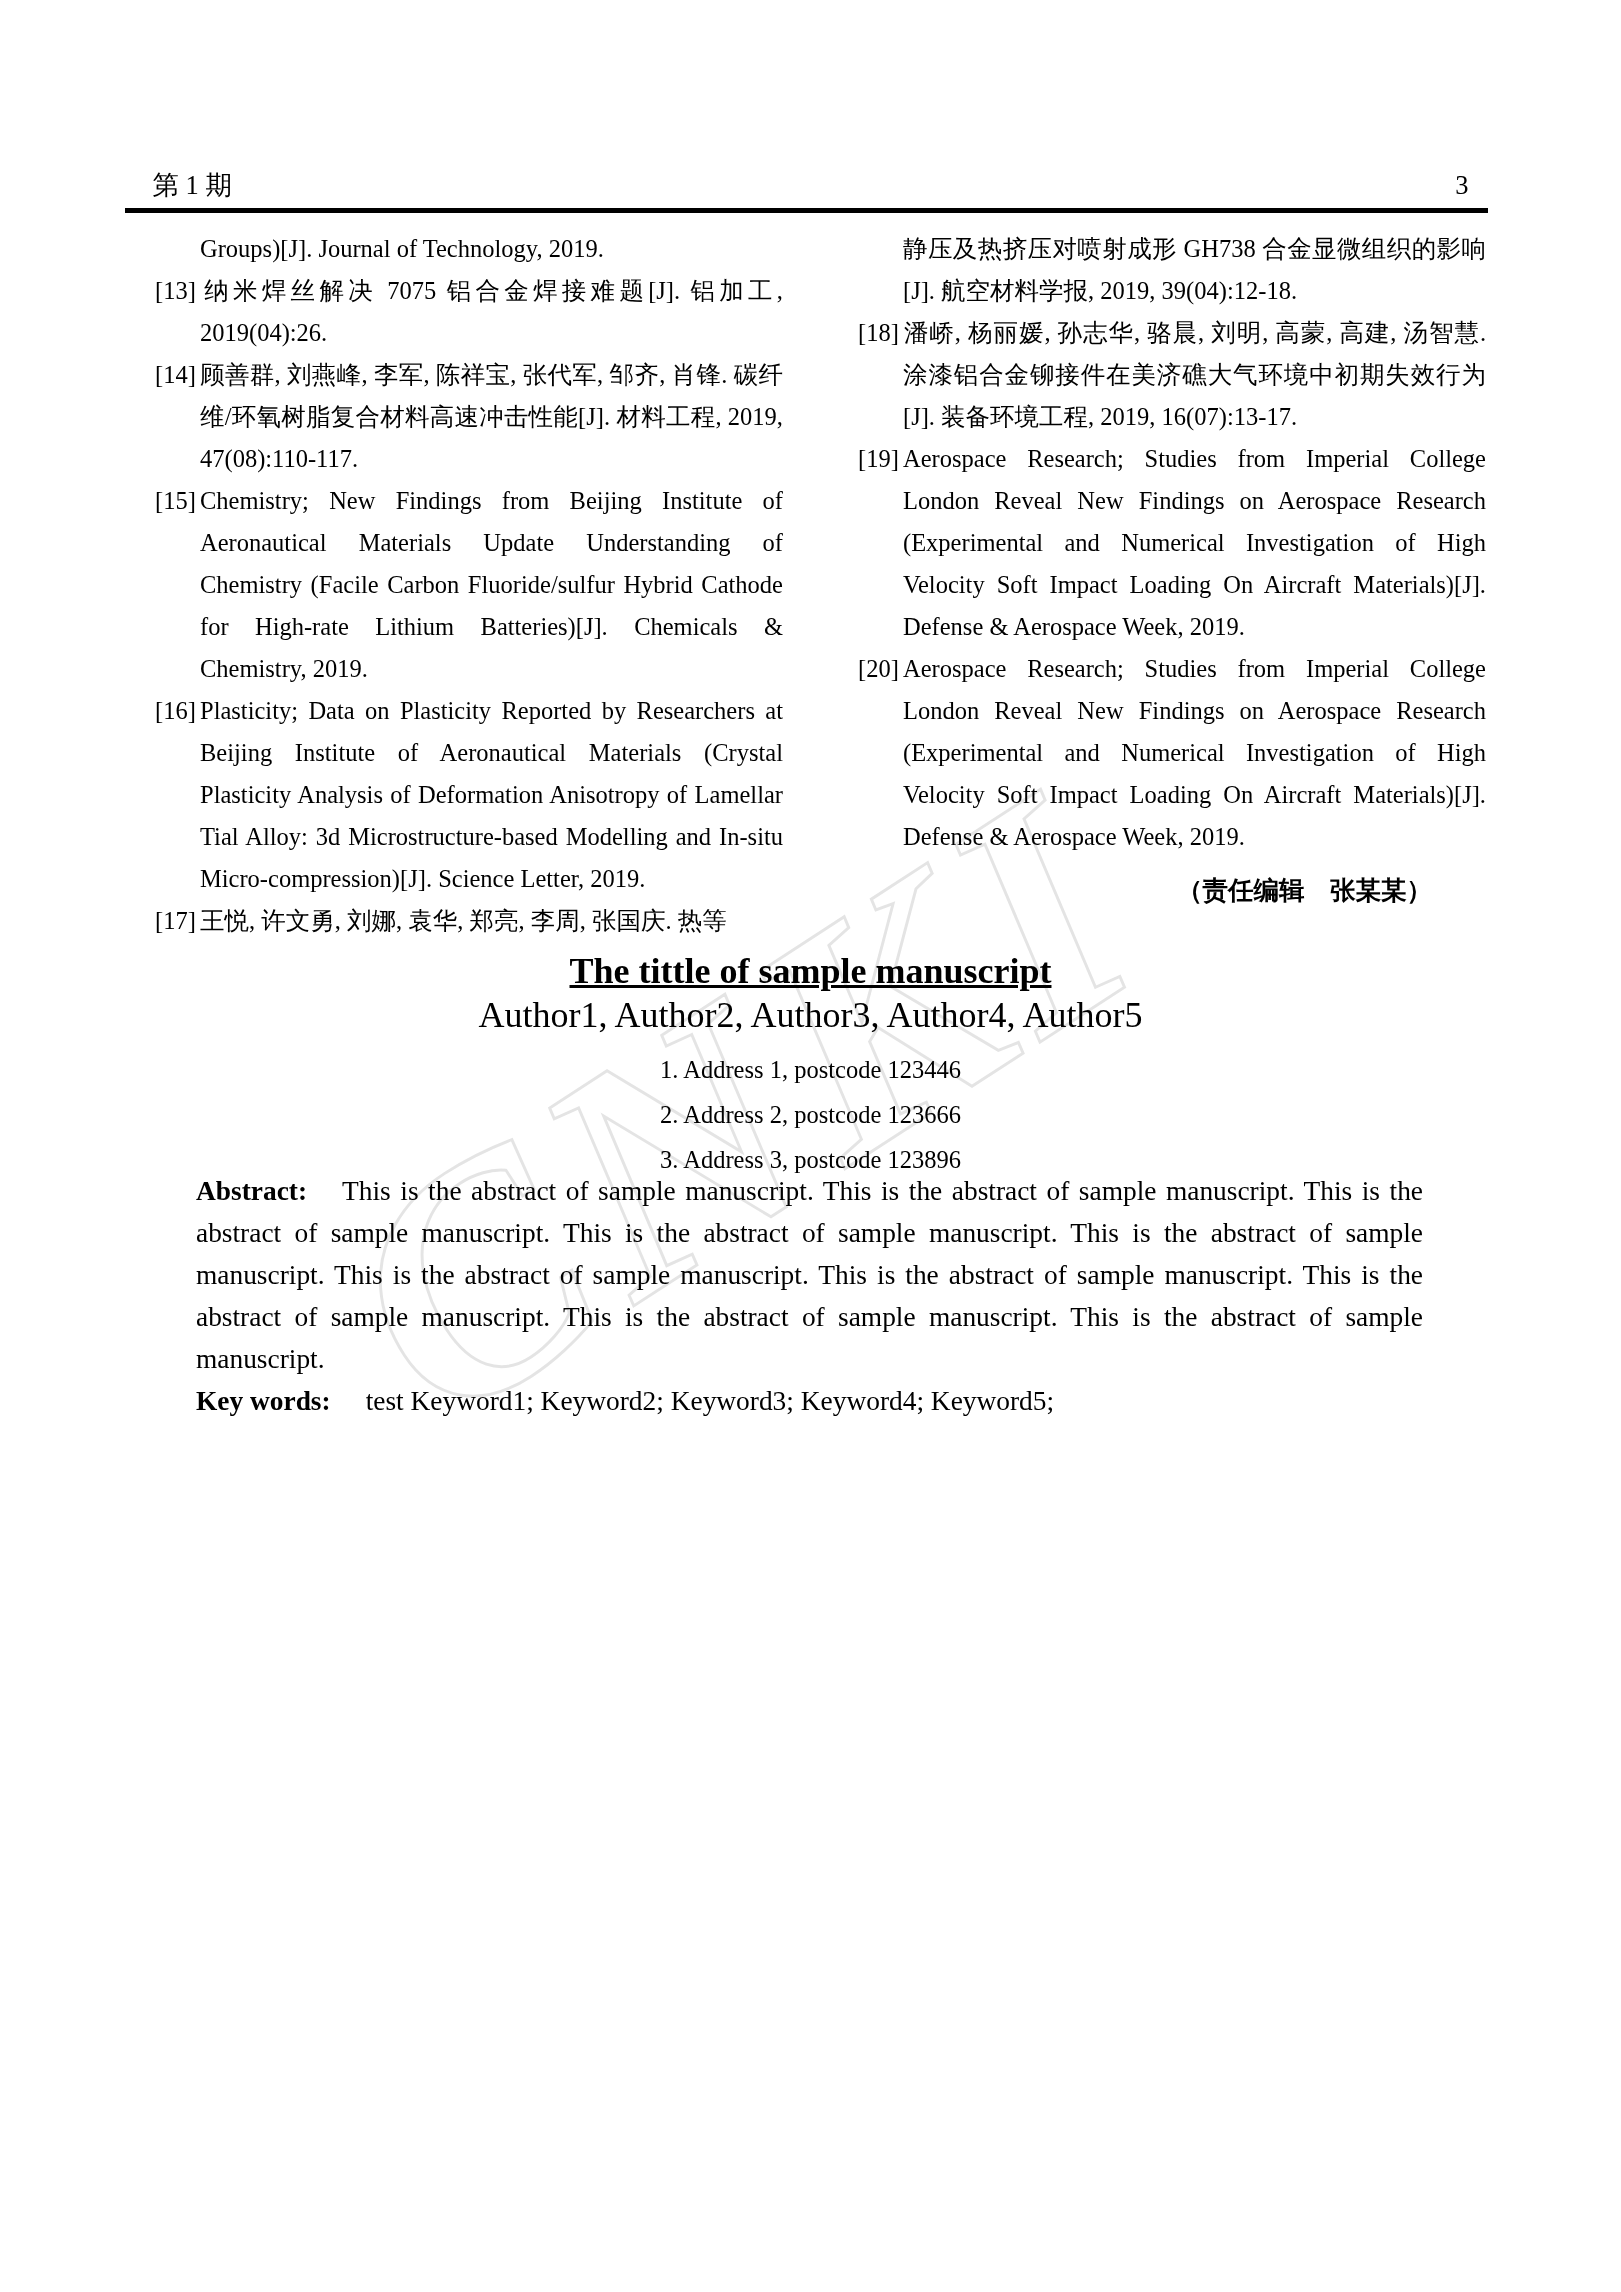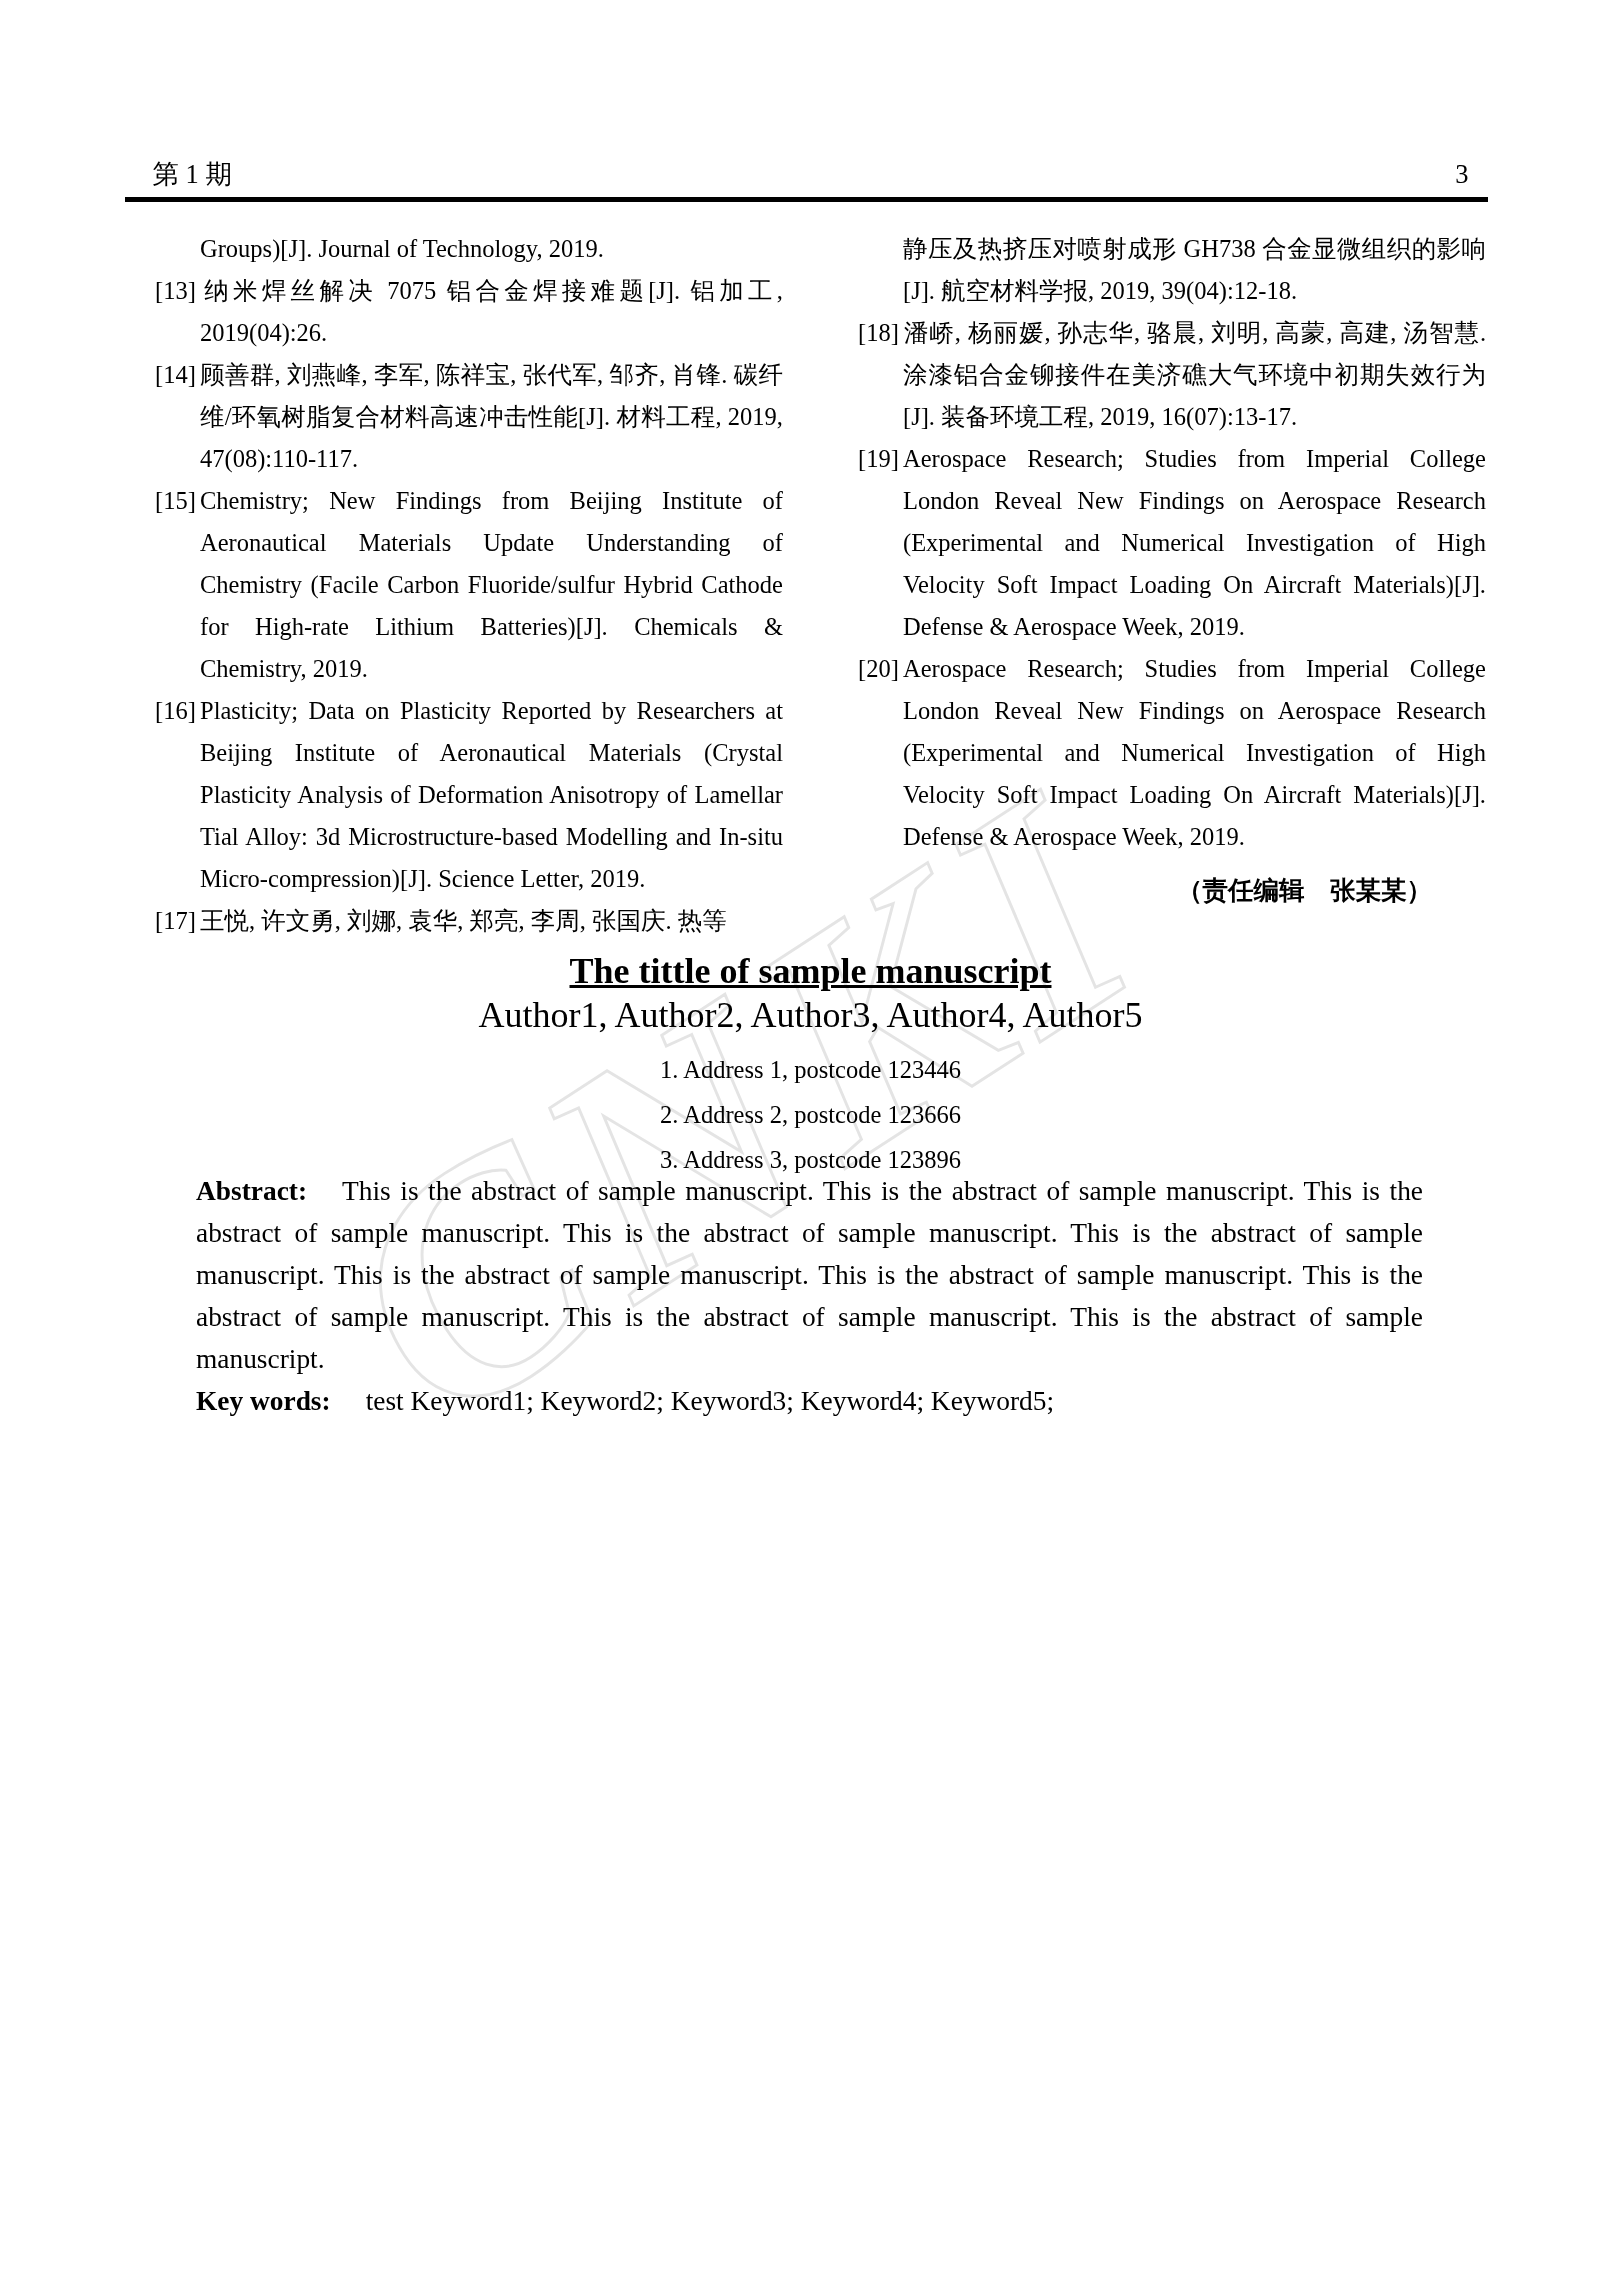--- a/index.html
+++ b/index.html
@@ -21,21 +21,21 @@
     width: 980px;
     height: 902px;
     z-index: 0;
     pointer-events: none;
     opacity: 0.7;
   }
 
   
   .page-header {
     position: absolute;
-    top: 159px;
+    top: 170px;
     left: 125px;
     right: 133px;
     z-index: 1;
     display: flex;
     justify-content: space-between;
     align-items: flex-end;
     font-size: 26.5px;
     line-height: 31px;
     border-bottom: 5.9px solid #000000;
     padding: 0 19.6px 6.9px 27.4px;

